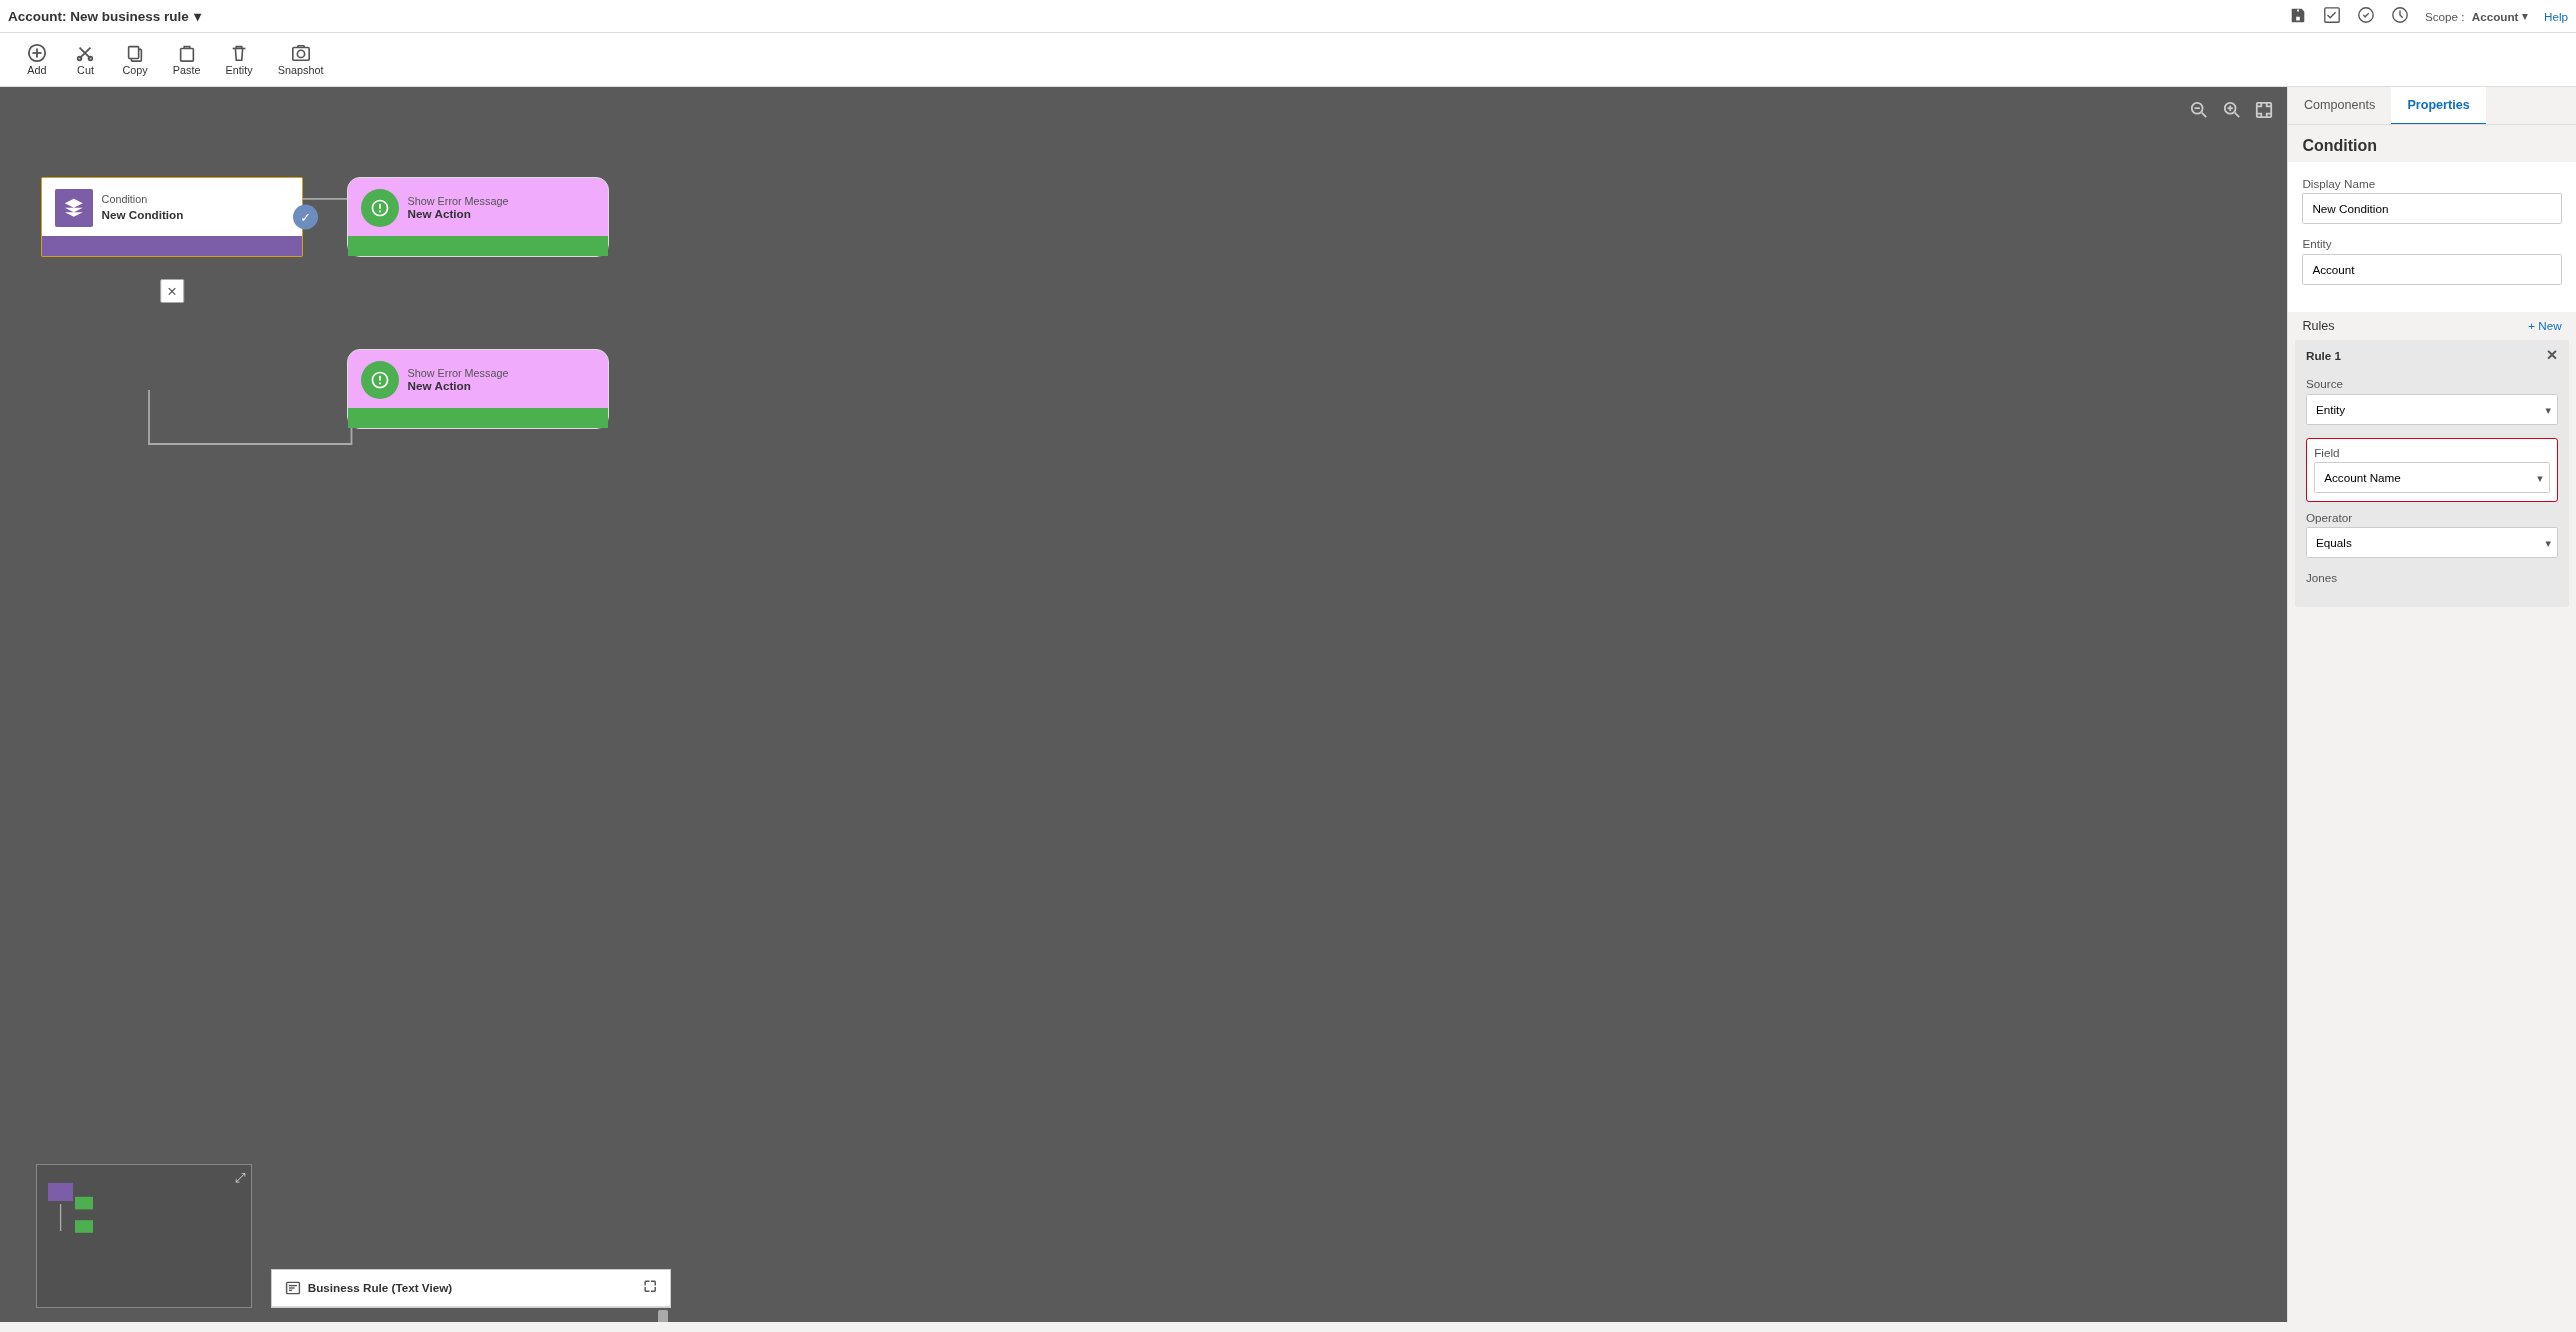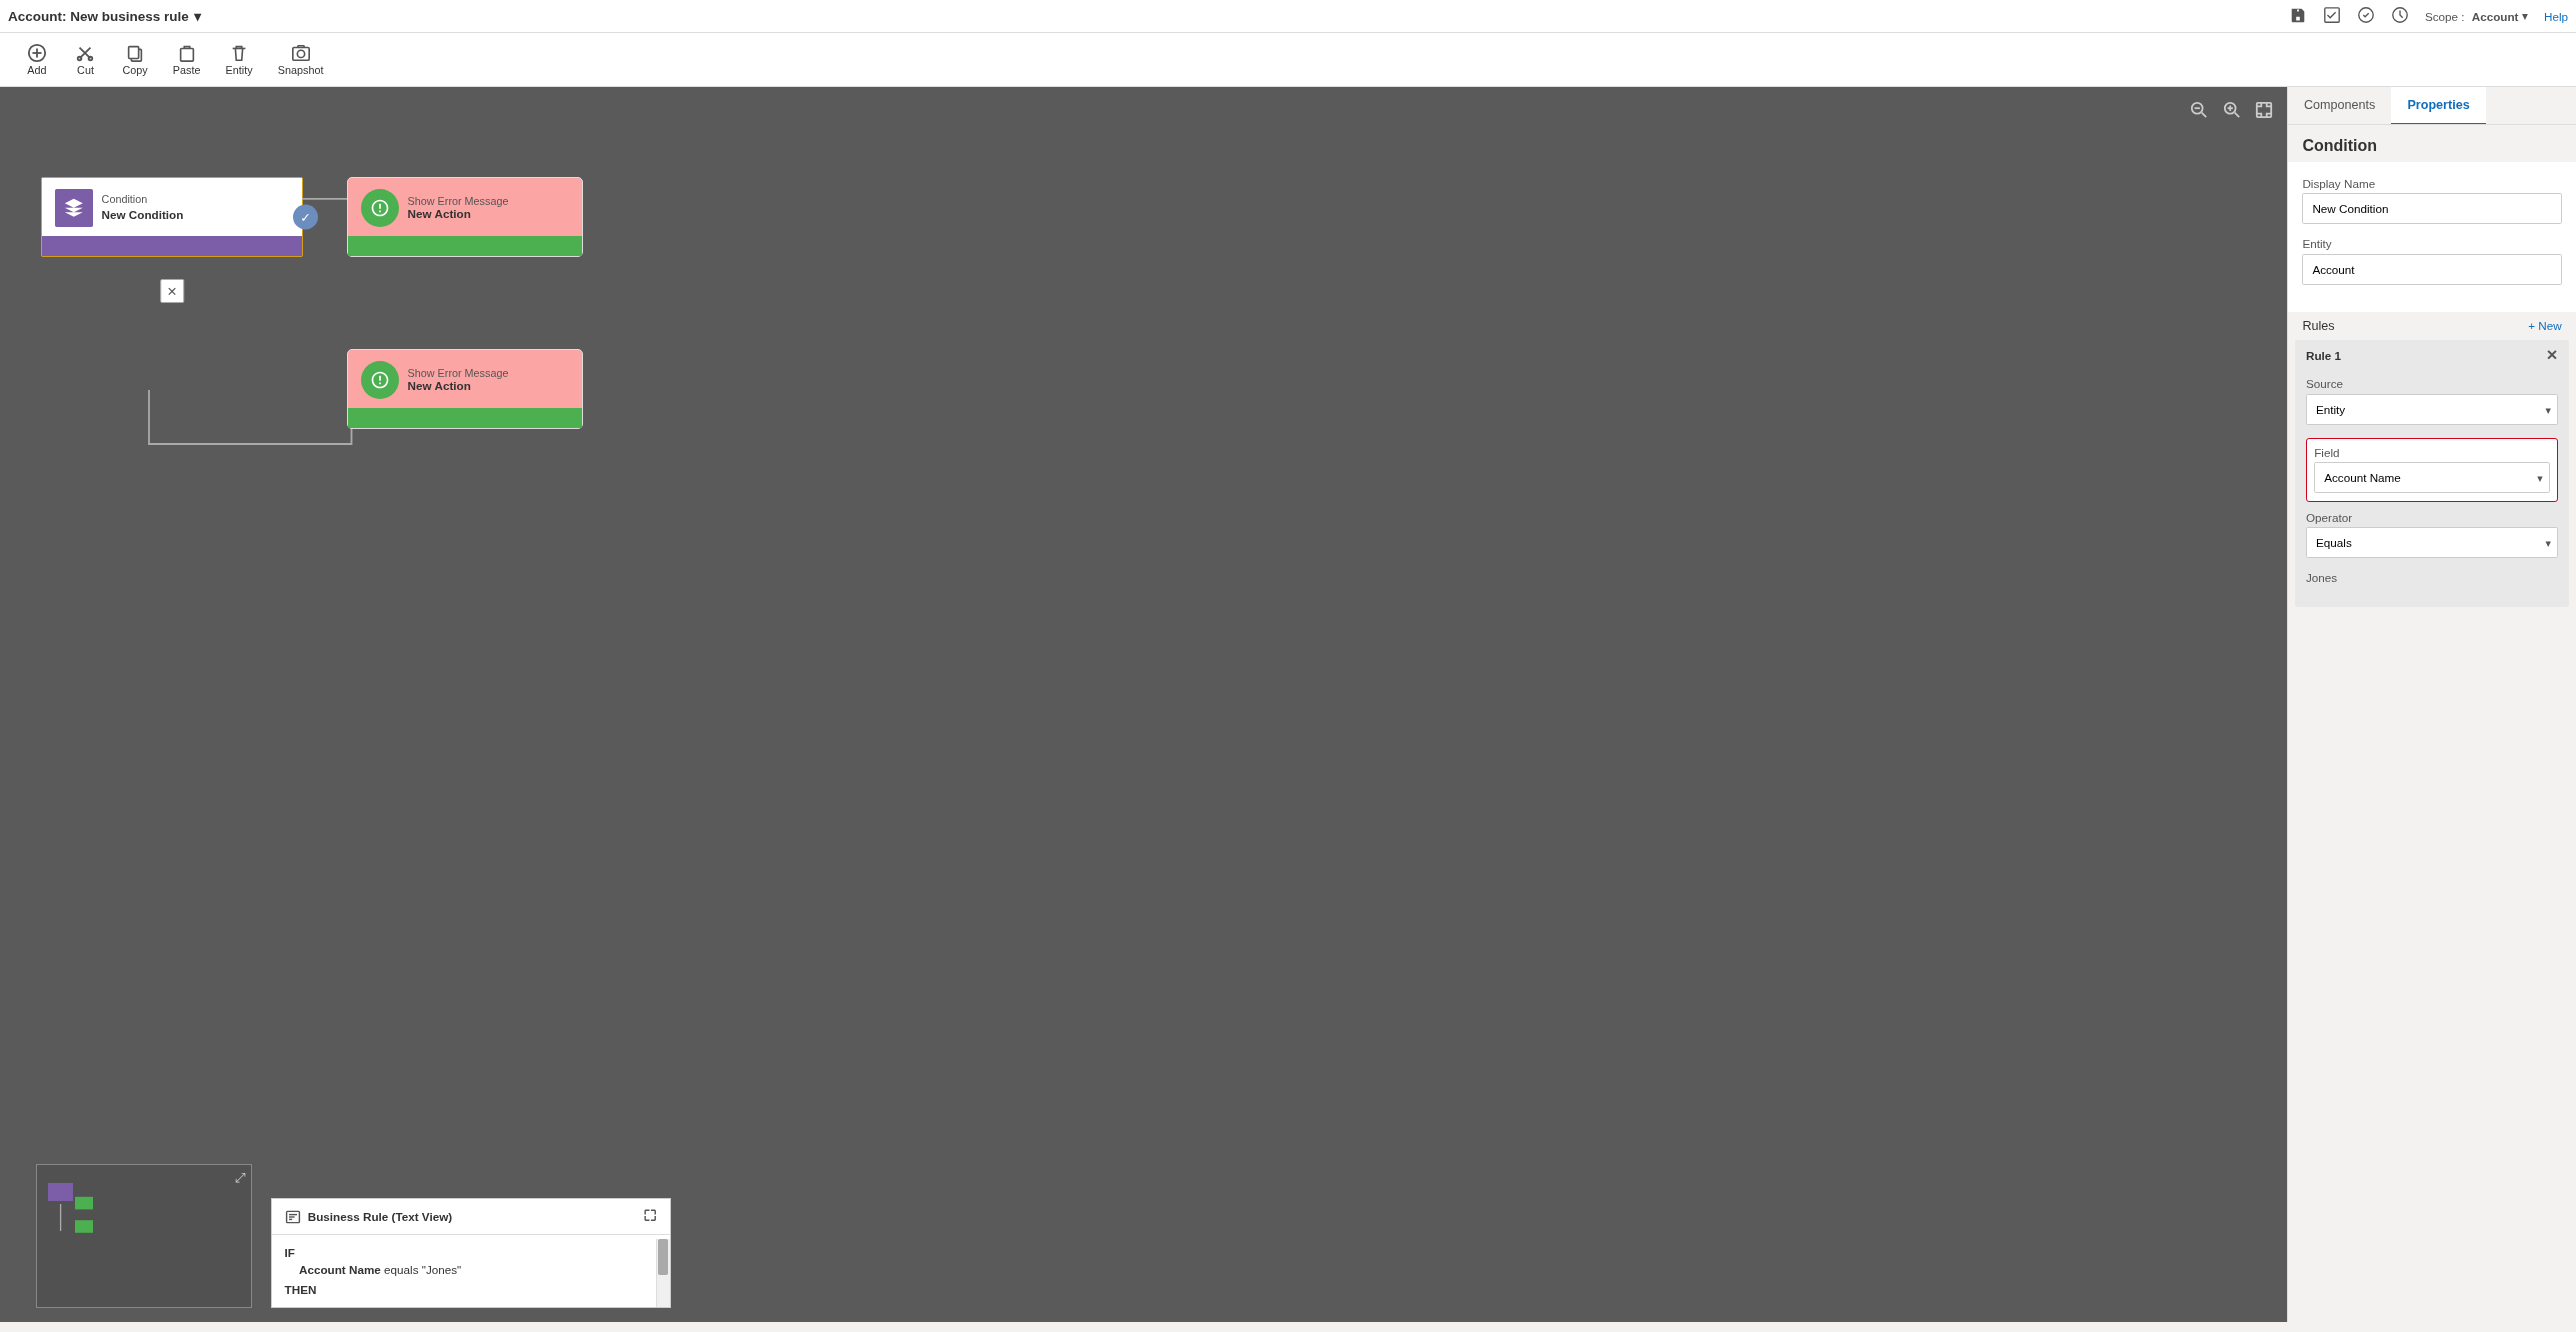--- a/index.html
+++ b/index.html
@@ -70,21 +70,21 @@
     }
     .condition-x {
       position: absolute; bottom: -47px; left: 50%;
       transform: translateX(-50%);
       width: 23.5px; height: 23.5px; background: #fff; border: 0.9px solid #aaa; border-radius: 1.8px;
       display: flex; align-items: center; justify-content: center; color: #555; font-size: 12.6px;
     }
 
     
     .action-node {
-      position: absolute; width: 236px; background: #fca5a5; border: 0.9px solid #ddd; border-radius: 5px;
+      position: absolute; width: 262px; background: #f0abfc; border: 0.9px solid #ddd; border-radius: 13px;
     }
     .action-node-top { left: 347px; top: 90px; }
     .action-node-bottom { left: 347px; top: 262px; }
     .action-header {
       display: flex; align-items: center; gap: 9px; padding: 10.8px 12.6px 9px;
     }
     .action-icon {
       width: 38px; height: 38px; background: #4caf50; border-radius: 50%;
       display: flex; align-items: center; justify-content: center; flex-shrink: 0;
     }
@@ -378,29 +378,20 @@
               <line x1="5" y1="13" x2="9" y2="13"></line>
             </svg>
           <span>Business Rule (Text View)</span>
         </div>
         <button style="background:transparent; border:none; cursor:pointer; color:#555;">
           <svg width="14.4" height="14.4" viewBox="0 0 20 20" fill="none" stroke="#555" stroke-width="2">
               <path d="M3 3h6M3 3v6M17 17h-6M17 17v-6M17 3h-6M17 3v6M3 17h6M3 17v-6"></path>
             </svg>
         </button>
       </div>
-      <div class="text-view-body">
-        <div class="if-label">IF</div>
-        <div class="condition-text-line">
-          <strong>Account Name</strong>
-          <span> equals </span>
-          <span>"Jones"</span>
-        </div>
-        <div class="then-label">THEN</div>
-      </div>
       <div class="text-view-scroll">
         <div class="scroll-handle"></div>
       </div>
     </div>
   </div>
 
   <div class="right-panel">
 
     <div class="panel-tabs">
       <button class="panel-tab">

